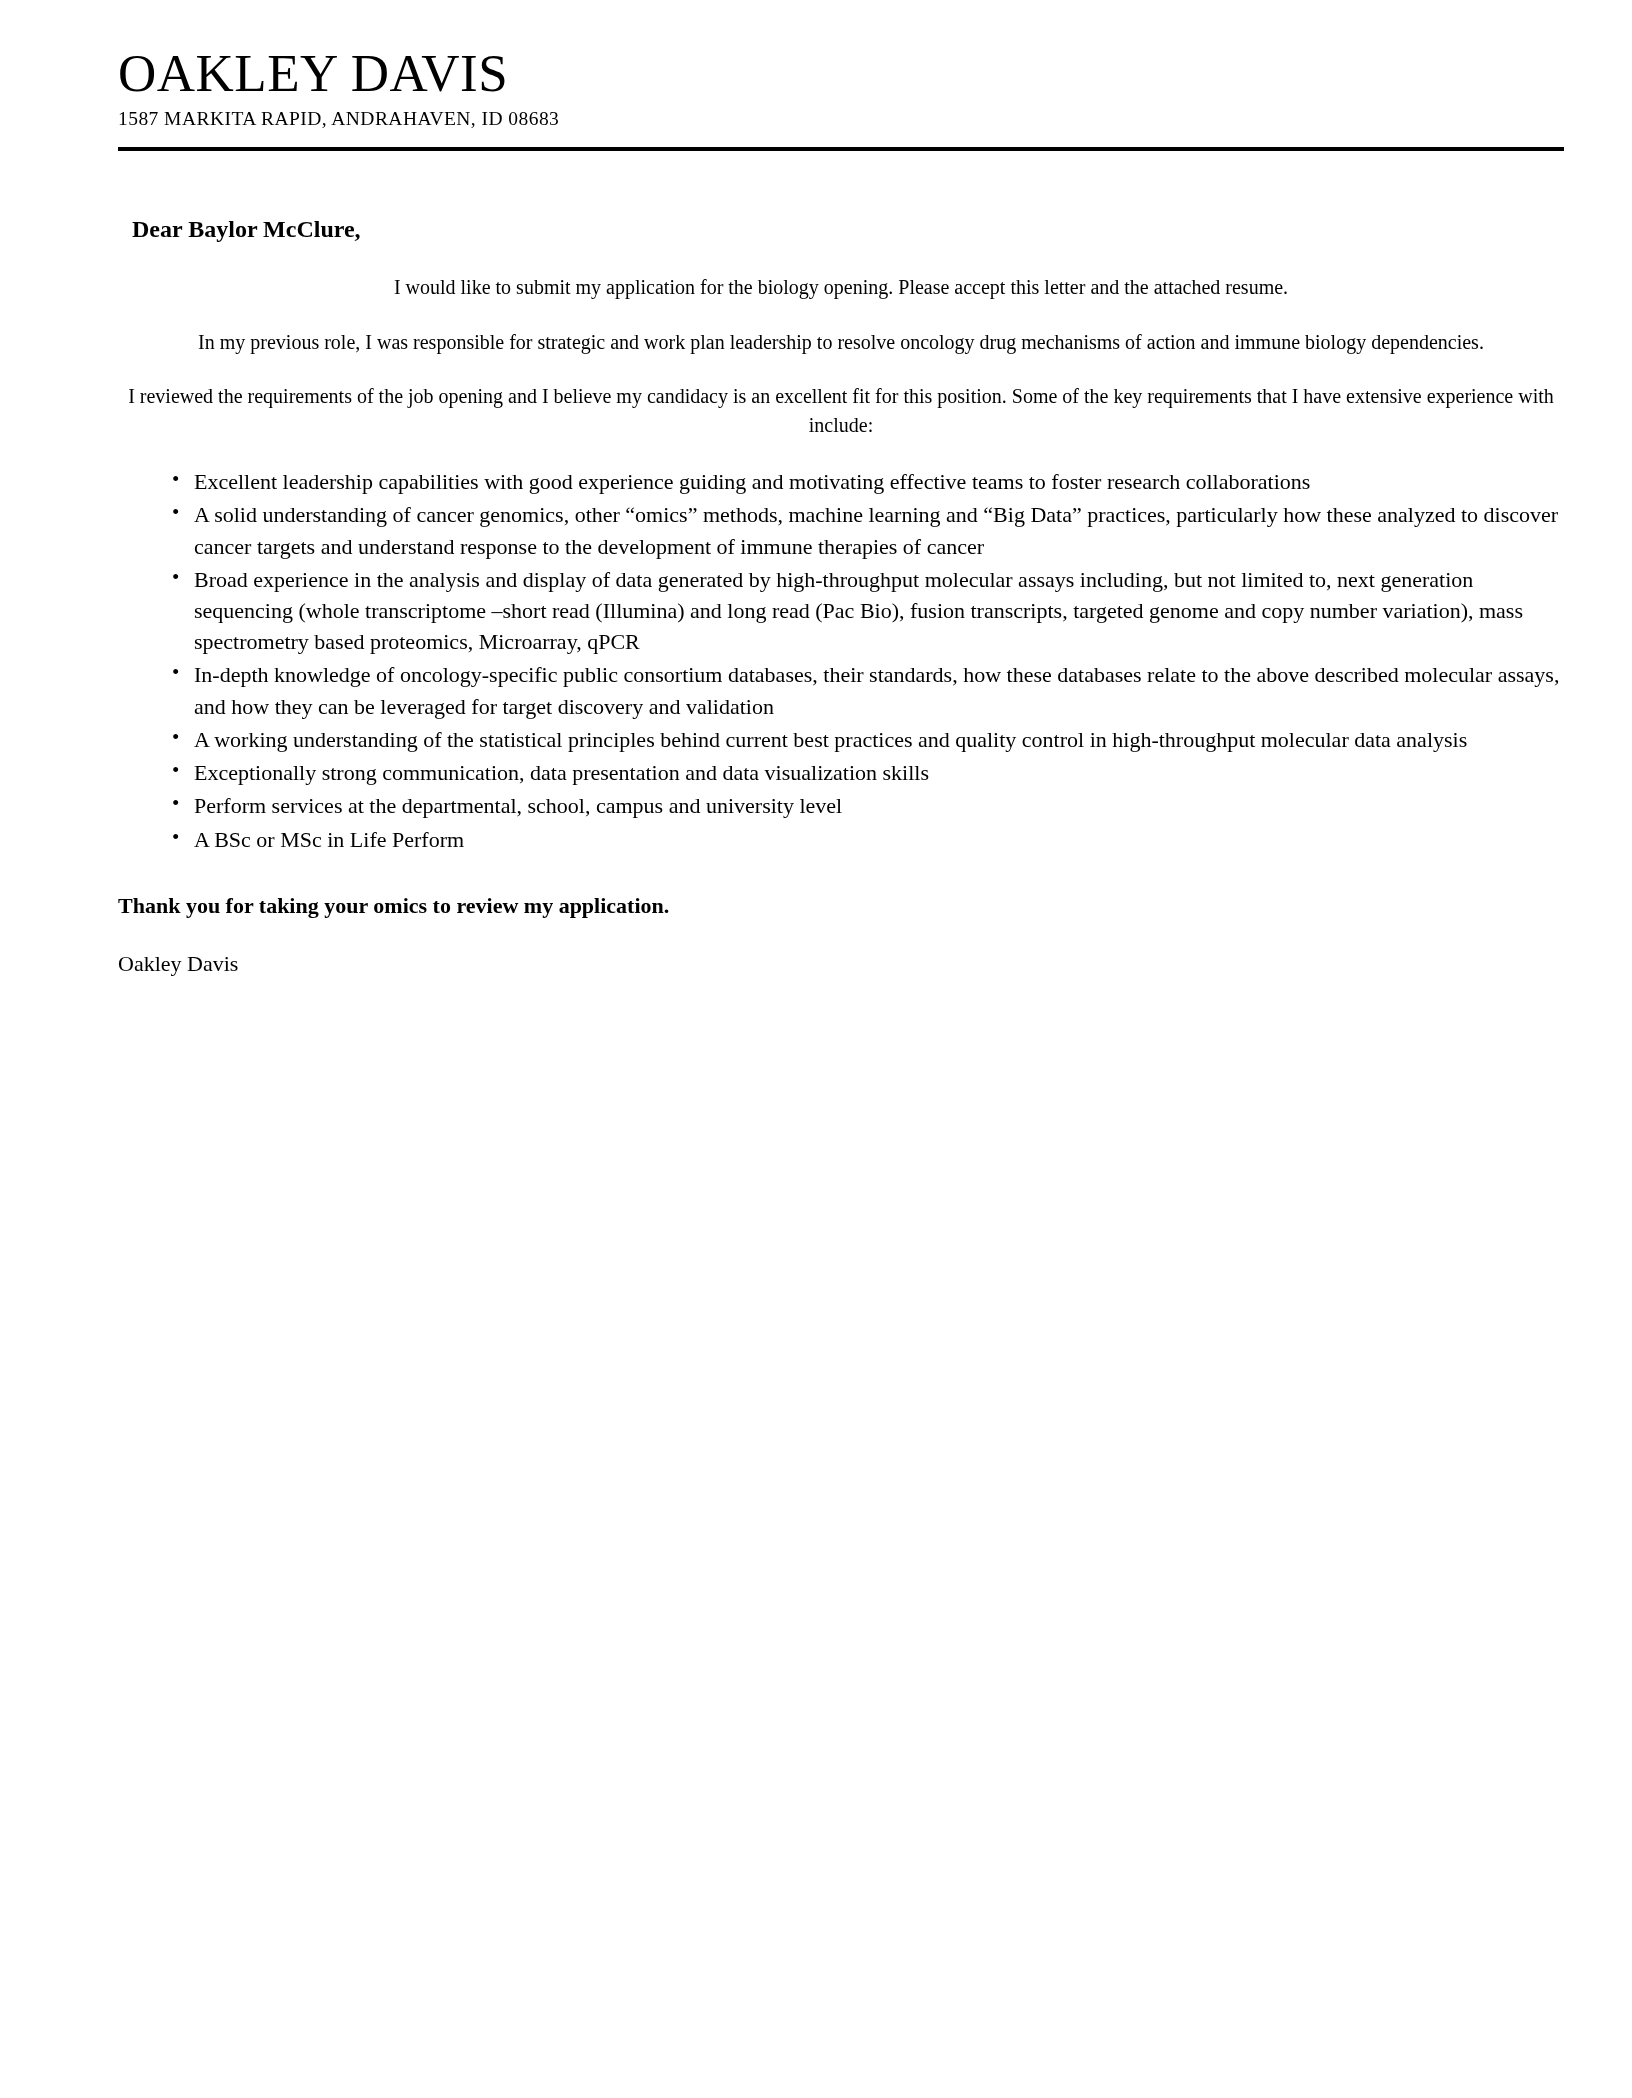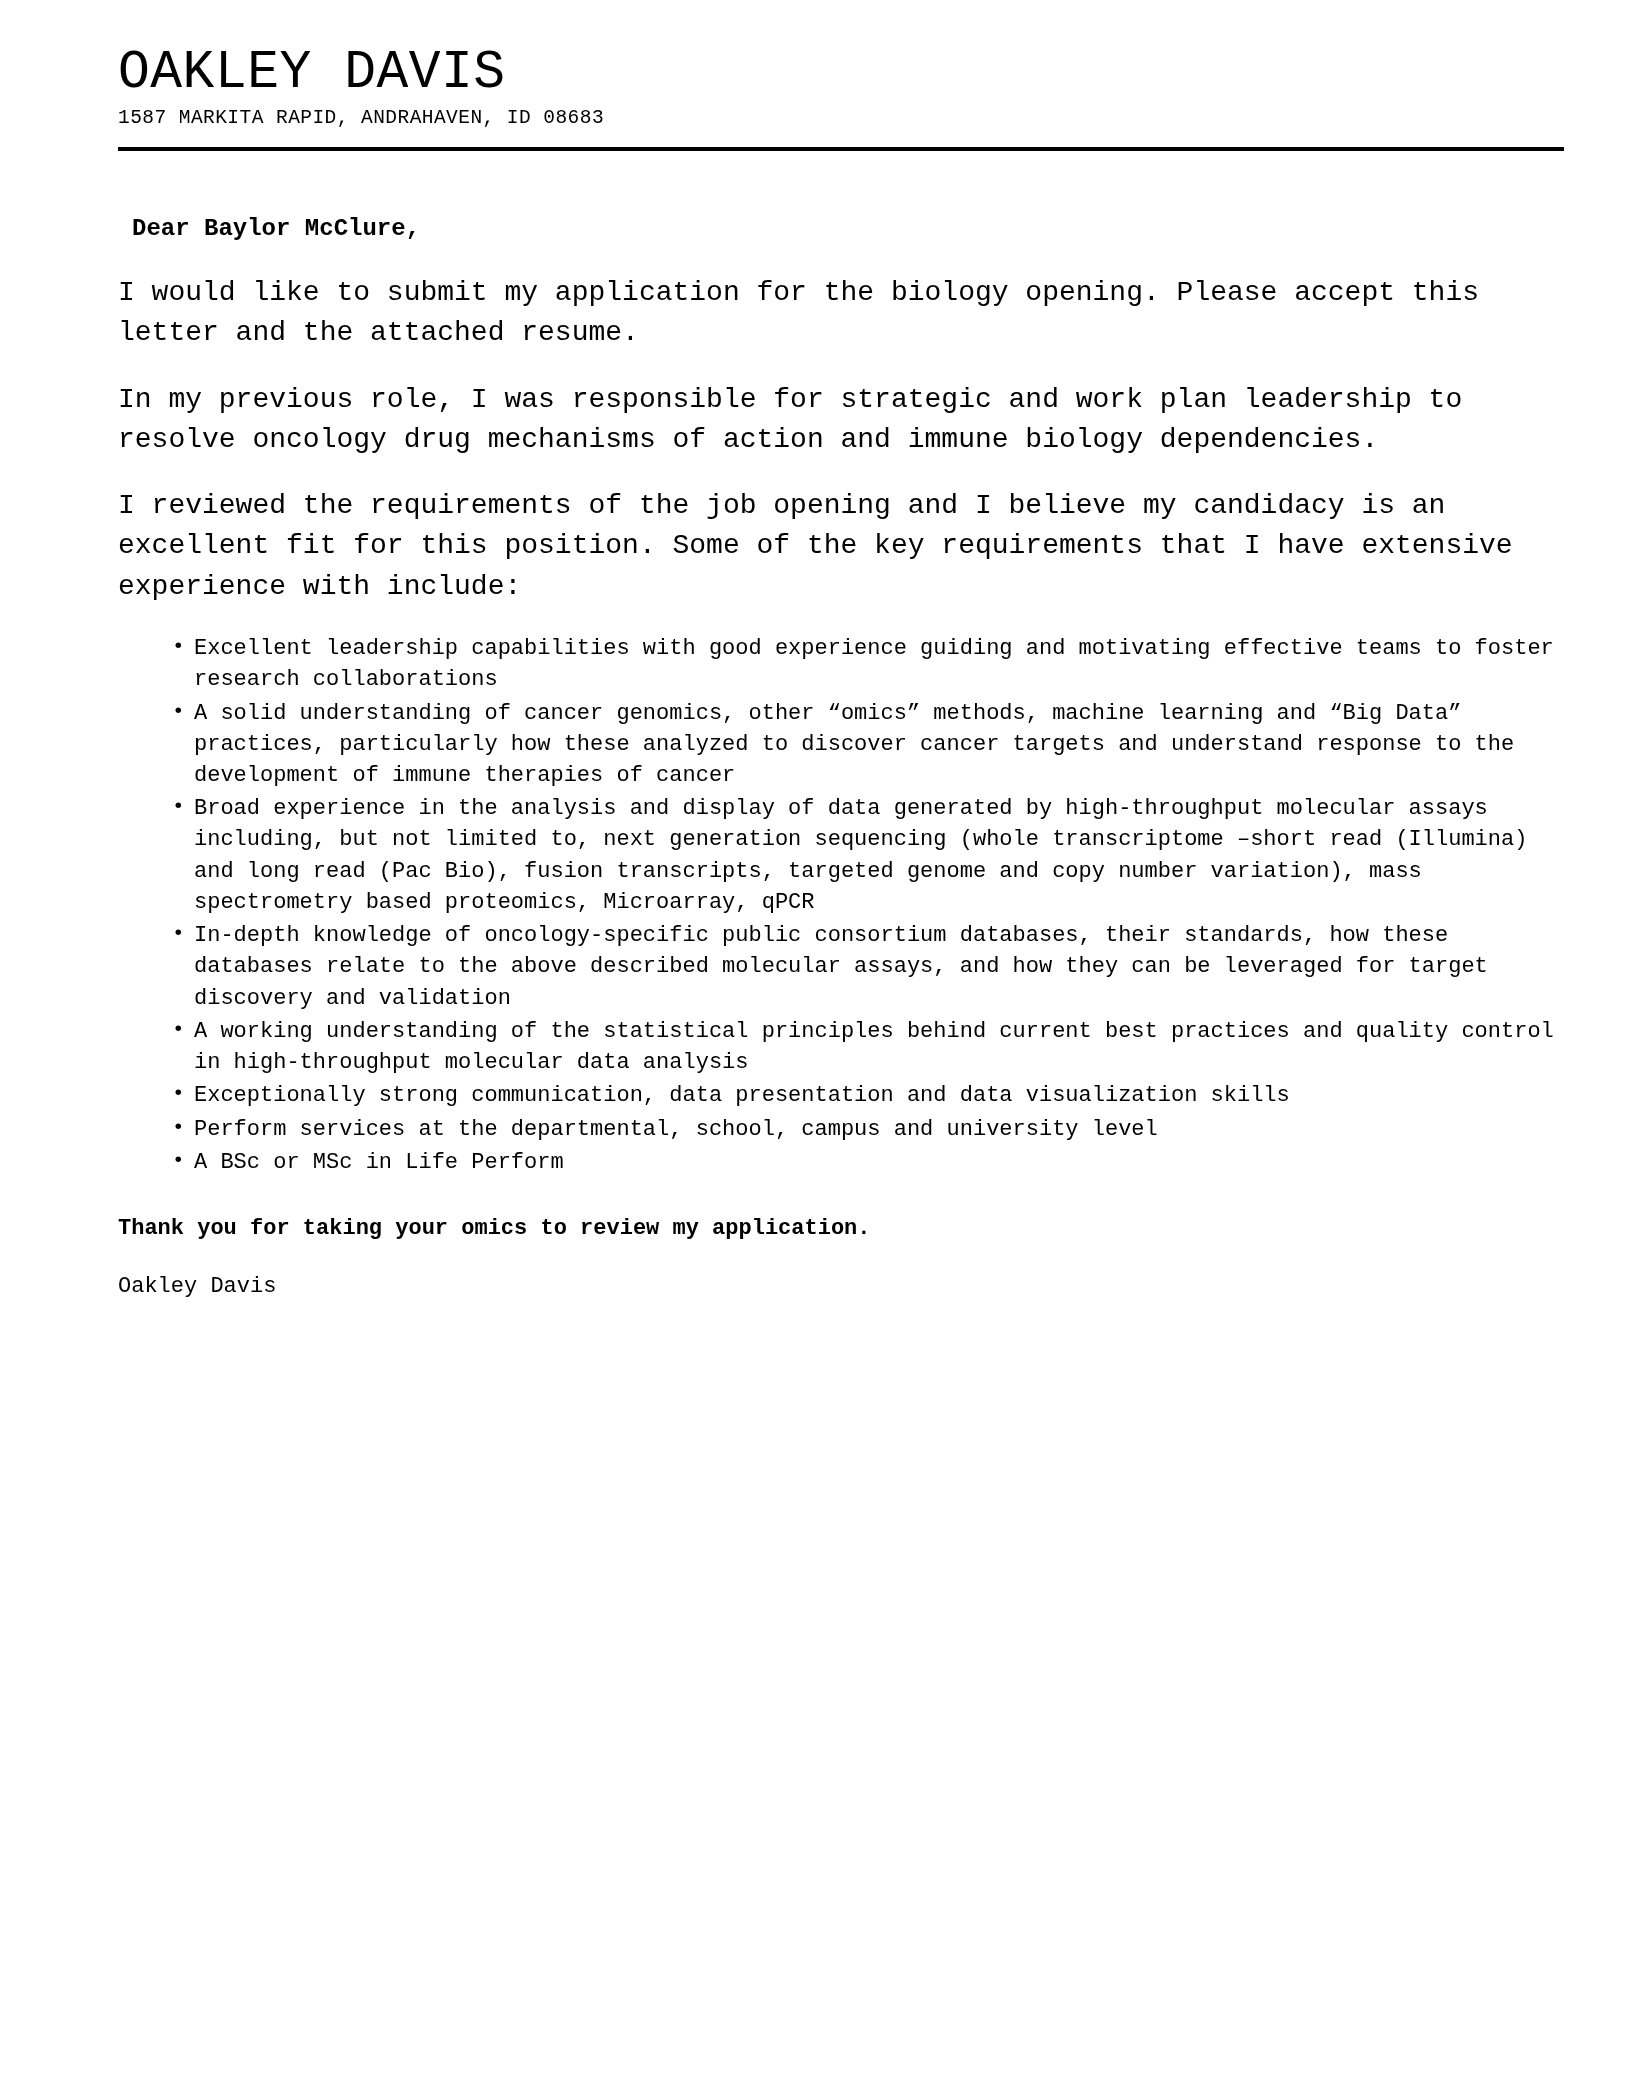--- a/index.html
+++ b/index.html
@@ -14,21 +14,20 @@
     color: #000000;
     -webkit-font-smoothing: antialiased;
   }
   .page {
     position: relative;
     width: 1632px;
     height: 1740px;
     background: #ffffff;
     box-sizing: border-box;
     padding: 0 68px 0 118px;
-    font-family: Liberation Mono, monospace;
   }
   .header {
     padding-top: 46px;
   }
   .name {
     font-size: 53px;
     line-height: 1.04;
     font-weight: 400;
     letter-spacing: 0.5px;
     margin: 0 0 6px 0;
@@ -49,24 +48,24 @@
   .letter {
     padding-top: 62px;
   }
   .salutation {
     font-size: 24px;
     font-weight: 700;
     margin: 0 0 28px 14px;
     line-height: 1.35;
   }
   p.para {
-    font-size: 28px;
+    font-size: 20px;
     line-height: 1.44;
     margin: 0 0 26px 0;
-    text-align: left;
+    text-align: center;
   }
   ul.reqs {
     margin: 0 0 26px 0;
     padding: 0 0 0 54px;
     list-style: none;
   }
   ul.reqs li {
     font-size: 22px;
     line-height: 1.42;
     margin: 0 0 2px 0;

